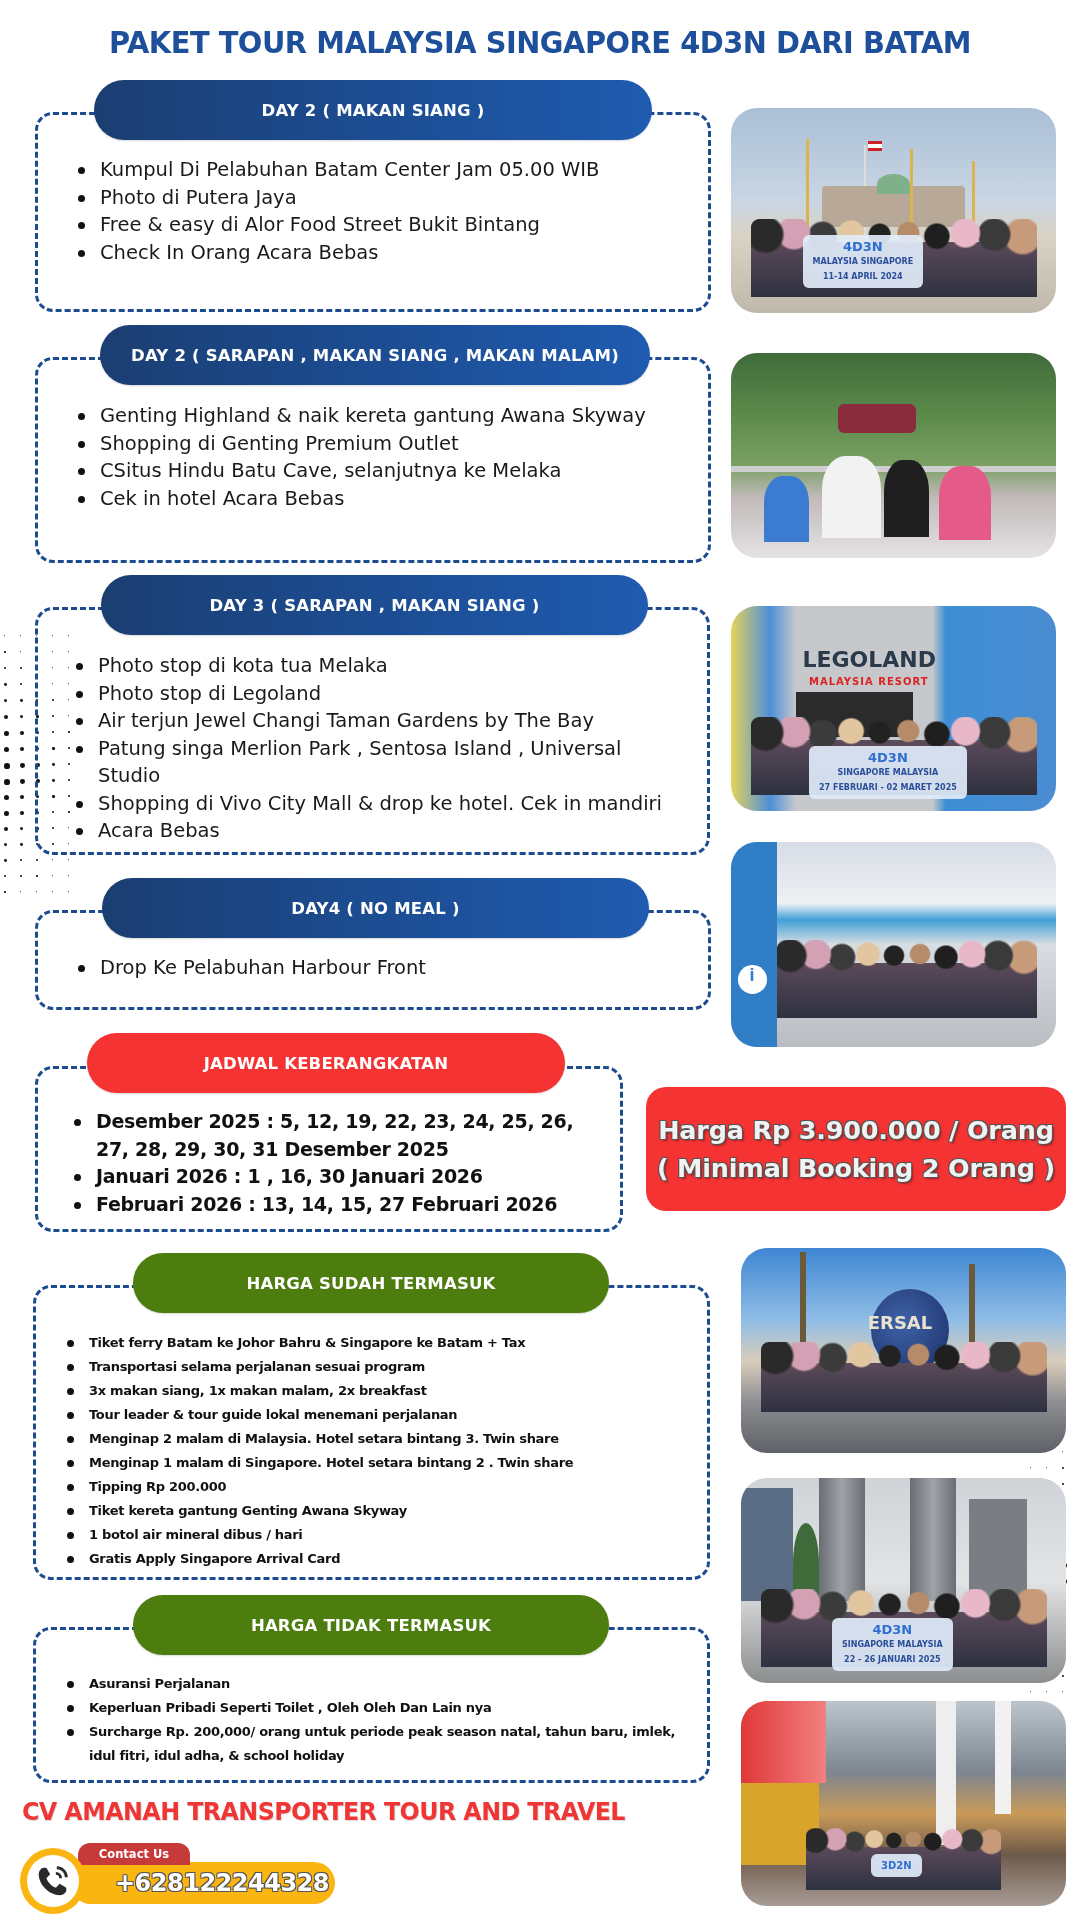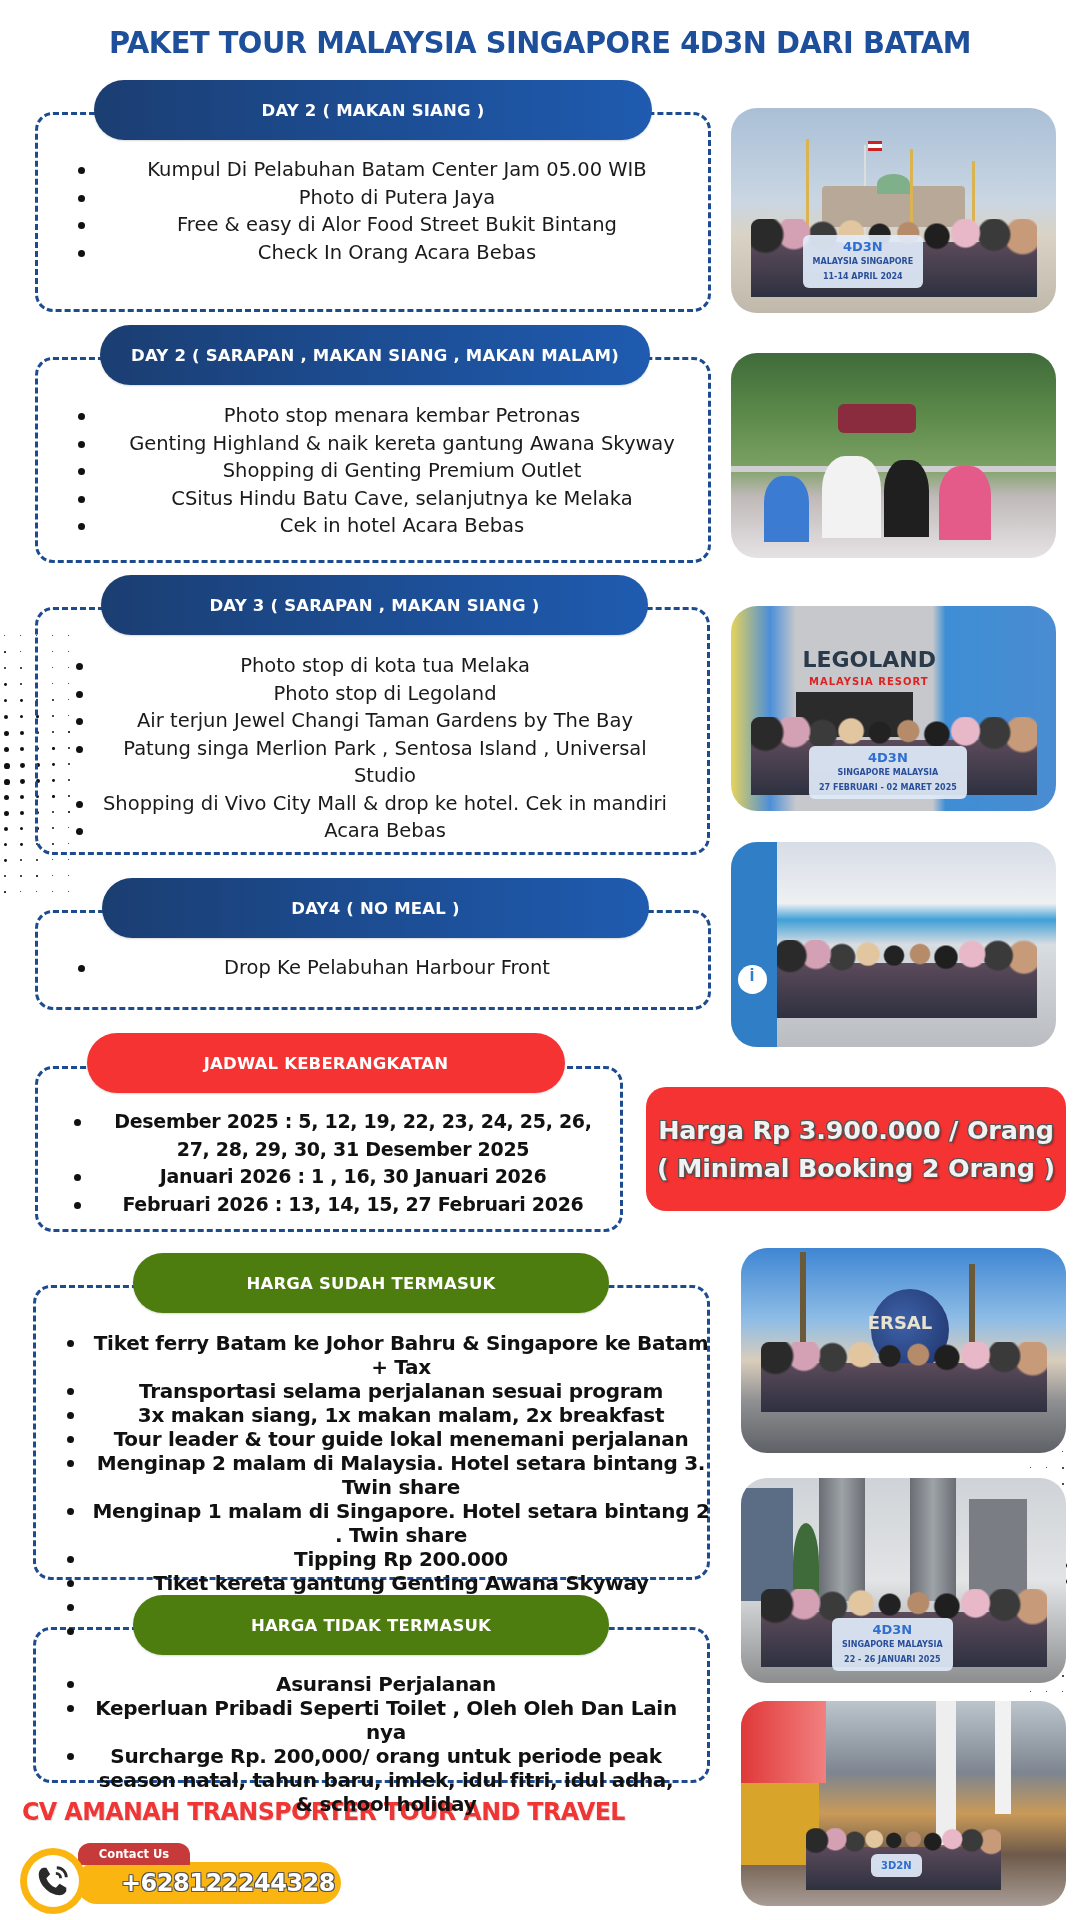--- a/index.html
+++ b/index.html
@@ -19,28 +19,28 @@
     position: absolute; height: 60px; border-radius: 30px; color: #fff;
     display: flex; align-items: center; justify-content: center;
     font-family: "DejaVu Sans", sans-serif; font-weight: 700; font-size: 16.5px; letter-spacing: 0.2px;
     background: linear-gradient(90deg, #1b3e72 0%, #1c4b8f 45%, #1f5bb0 100%);
     box-shadow: 0 1px 2px rgba(0,0,0,0.15);
     z-index: 2;
   }
   .pill.red { background: #f53333; }
   .pill.indigo { background: #4d7c0f; }
 
-  ul.items { position: absolute; list-style: none; z-index: 2; text-align: center; }
+  ul.items { position: absolute; list-style: none; z-index: 2; }
   ul.items li { position: relative; padding-left: 26px; }
   ul.items li::before {
     content: ""; position: absolute; left: 4px; width: 7px; height: 7px; border-radius: 50%; background: #111;
   }
   .light li { font-family: "DejaVu Sans", sans-serif; font-weight: 400; font-size: 19.5px; line-height: 27.5px; color: #1a1a1a; }
   .light li::before { top: 11px; }
-  .boldtxt li { font-family: "DejaVu Sans", sans-serif; font-weight: 700; font-size: 20px; line-height: 24px; color: #111; letter-spacing: -0.3px; }
+  .boldtxt li { font-family: "DejaVu Sans", sans-serif; font-weight: 700; font-size: 13px; line-height: 24px; color: #111; letter-spacing: -0.3px; }
   .boldtxt li::before { top: 9px; }
   .sched li { font-family: "DejaVu Sans", sans-serif; font-weight: 700; font-size: 19px; line-height: 27.5px; color: #111; letter-spacing: -0.3px; }
   .sched li::before { top: 11px; }
 
   .photo {
     position: absolute; border-radius: 26px; overflow: hidden;
   }
   .photo .cap {
     position: absolute; left: 22%; bottom: 12%; padding: 4px 10px; border-radius: 6px;
     background: rgba(225,235,250,0.92); color: #2f6fd0; font-family: "DejaVu Sans", sans-serif;
@@ -72,21 +72,21 @@
     letter-spacing: -0.2px;
   }
 
   .company {
     position: absolute; left: 22px; top: 1797px; font-family: "DejaVu Sans", sans-serif; font-weight: 800;
     font-size: 25px; color: #f03535; letter-spacing: -0.6px; transform: scaleX(0.95); transform-origin: left;
     text-shadow: 1px 1px 1px rgba(0,0,0,0.15);
   }
   .contact { position: absolute; left: 20px; top: 1838px; width: 300px; height: 80px; }
   .contact .phonebar {
-    position: absolute; left: 56px; top: 24px; width: 265px; height: 42px; border-radius: 21px; background: #fbb510;
+    position: absolute; left: 50px; top: 24px; width: 265px; height: 42px; border-radius: 21px; background: #fbb510;
     display: flex; align-items: center; padding-left: 45px;
     font-family: "DejaVu Sans", sans-serif; font-weight: 700; font-size: 24px; color: #fff; letter-spacing: -0.5px;
     text-shadow: -1px -1px 0 #555, 1px -1px 0 #555, -1px 1px 0 #555, 1px 1px 0 #555;
   }
   .contact .tag {
     position: absolute; left: 58px; top: 5px; width: 112px; height: 22px; border-radius: 12px 12px 0 0;
     background: #c73a3a; color: #fff; font-family: "DejaVu Sans", sans-serif; font-weight: 700; font-size: 11.5px;
     display: flex; align-items: center; justify-content: center;
   }
   .contact .circle {
@@ -254,21 +254,20 @@
     <li>Photo di Putera Jaya</li>
     <li>Free &amp; easy di Alor Food Street Bukit Bintang</li>
     <li>Check In Orang Acara Bebas</li>
   </ul>
 </section>
 
 <section>
   <div class="box" style="left:35px; top:357px; width:676px; height:206px;"></div>
   <div class="pill" style="left:100px; top:325px; width:550px;">DAY 2 ( SARAPAN , MAKAN  SIANG  , MAKAN MALAM)</div>
   <ul class="items light" style="left:74px; top:402px; width:630px;">
-    <li>Photo stop menara kembar Petronas</li>
     <li>Genting Highland &amp; naik kereta gantung Awana Skyway</li>
     <li>Shopping di Genting Premium Outlet</li>
     <li>CSitus Hindu Batu Cave, selanjutnya ke Melaka</li>
     <li>Cek in hotel Acara Bebas</li>
   </ul>
 </section>
 
 <section>
   <div class="box" style="left:35px; top:607px; width:675px; height:248px;"></div>
   <div class="pill" style="left:101px; top:575px; width:547px;">DAY 3 ( SARAPAN , MAKAN  SIANG )</div>

